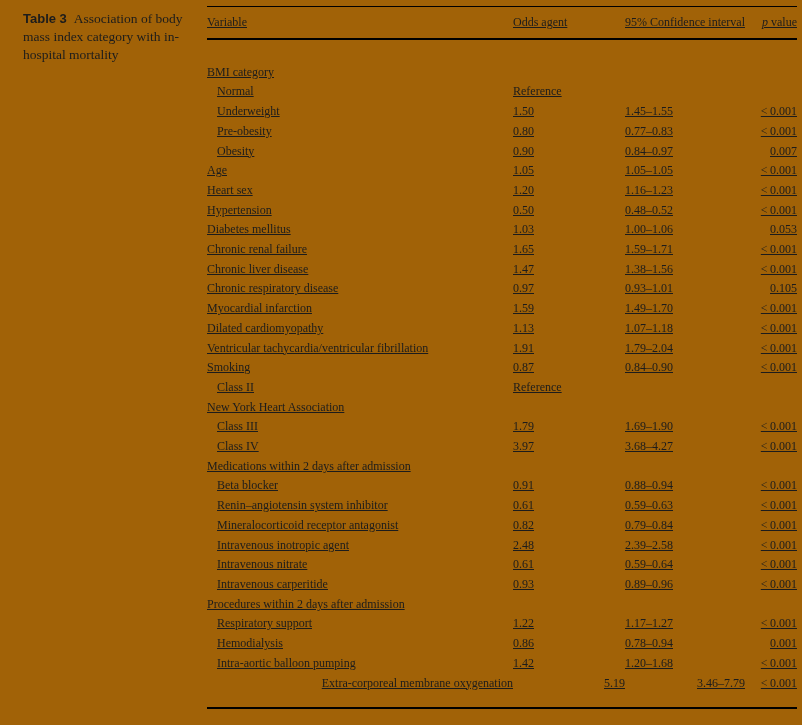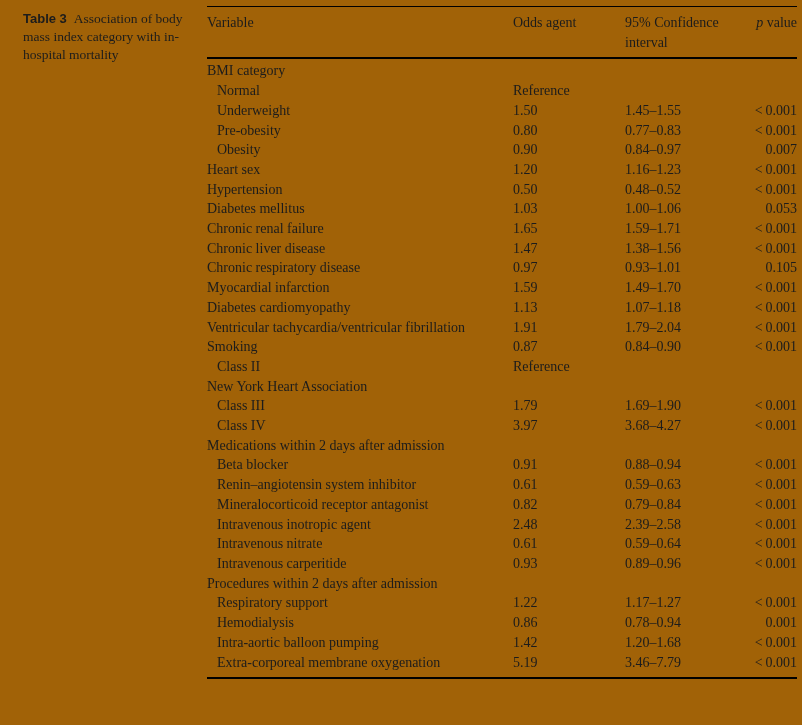--- a/index.html
+++ b/index.html
@@ -36,46 +36,47 @@
   }
   .table-wrap {
     position: absolute;
     left: 207px;
     top: 6px;
     width: 590px;
   }
   table.data {
     border-collapse: collapse;
     width: 590px;
-    font-size: 14px;
+    font-size: 12px;
     line-height: 19.7px;
     color: #1c1c1c;
     border-top: 1px solid #000;
     border-bottom: 2px solid #000;
+    text-decoration: underline;
   }
   table.data col.c-var { width: 306px; }
   table.data col.c-or  { width: 112px; }
   table.data col.c-ci  { width: 120px; }
   table.data col.c-p   { width: 52px;  }
   thead th {
     font-weight: normal;
     text-align: left;
     vertical-align: top;
     padding: 6px 0 5px 0;
     border-bottom: 2px solid #000;
   }
   thead th.p-col { text-align: right; }
   .p-ital { font-style: italic; }
   tbody td {
     padding: 0;
     vertical-align: top;
     white-space: nowrap;
   }
-  tbody tr:first-child td { padding-top: 2px; }
-  tbody tr:last-child td  { padding-bottom: 5px; }
+  tbody tr:first-child td { padding-top: 23px; }
+  tbody tr:last-child td  { padding-bottom: 14px; text-align: right; }
   td.p-col { text-align: right; }
   td.indent { padding-left: 10px; }
 </style>
 </head>
 <body>
 
 <div class="page">
 
   <div class="caption">
     <span class="cap-label">Table 3</span><span>Association of body mass index category with in-hospital mortality</span>
@@ -122,20 +123,26 @@
             <td class="ci-col">0.77–0.83</td>
             <td class="p-col">&lt; 0.001</td>
           </tr>
           <tr>
             <td class="var-col indent">Obesity</td>
             <td class="or-col">0.90</td>
             <td class="ci-col">0.84–0.97</td>
             <td class="p-col">0.007</td>
           </tr>
           <tr>
+            <td class="var-col">Age</td>
+            <td class="or-col">1.05</td>
+            <td class="ci-col">1.05–1.05</td>
+            <td class="p-col">&lt; 0.001</td>
+          </tr>
+          <tr>
             <td class="var-col">Heart sex</td>
             <td class="or-col">1.20</td>
             <td class="ci-col">1.16–1.23</td>
             <td class="p-col">&lt; 0.001</td>
           </tr>
           <tr>
             <td class="var-col">Hypertension</td>
             <td class="or-col">0.50</td>
             <td class="ci-col">0.48–0.52</td>
             <td class="p-col">&lt; 0.001</td>
@@ -164,21 +171,21 @@
             <td class="ci-col">0.93–1.01</td>
             <td class="p-col">0.105</td>
           </tr>
           <tr>
             <td class="var-col">Myocardial infarction</td>
             <td class="or-col">1.59</td>
             <td class="ci-col">1.49–1.70</td>
             <td class="p-col">&lt; 0.001</td>
           </tr>
           <tr>
-            <td class="var-col">Diabetes cardiomyopathy</td>
+            <td class="var-col">Dilated cardiomyopathy</td>
             <td class="or-col">1.13</td>
             <td class="ci-col">1.07–1.18</td>
             <td class="p-col">&lt; 0.001</td>
           </tr>
           <tr>
             <td class="var-col">Ventricular tachycardia/ventricular fibrillation</td>
             <td class="or-col">1.91</td>
             <td class="ci-col">1.79–2.04</td>
             <td class="p-col">&lt; 0.001</td>
           </tr>

